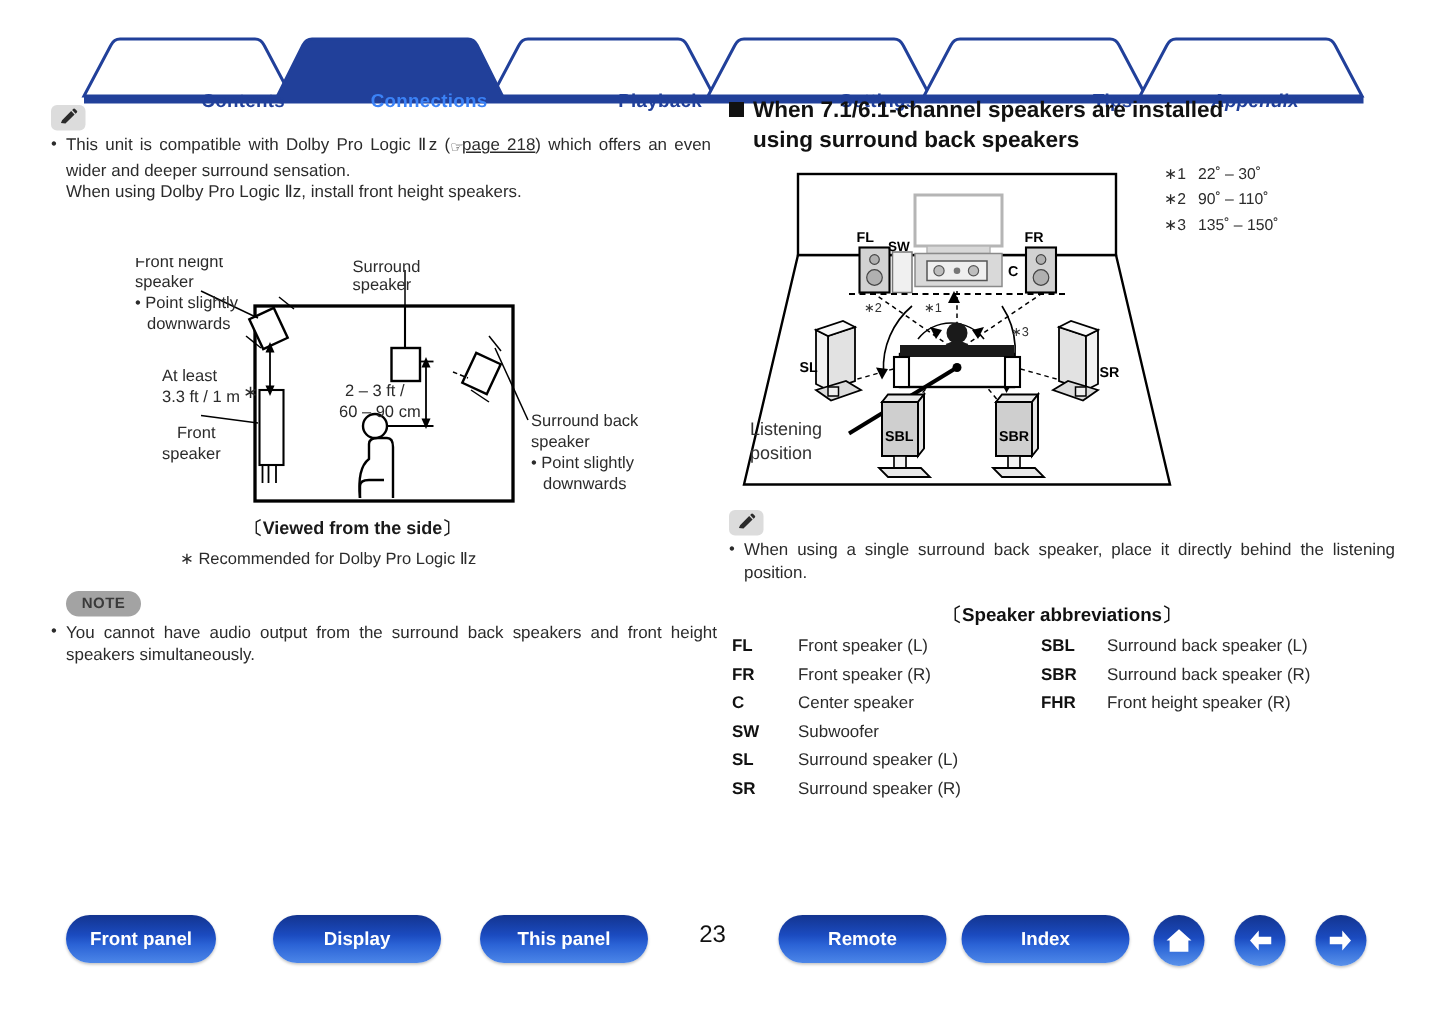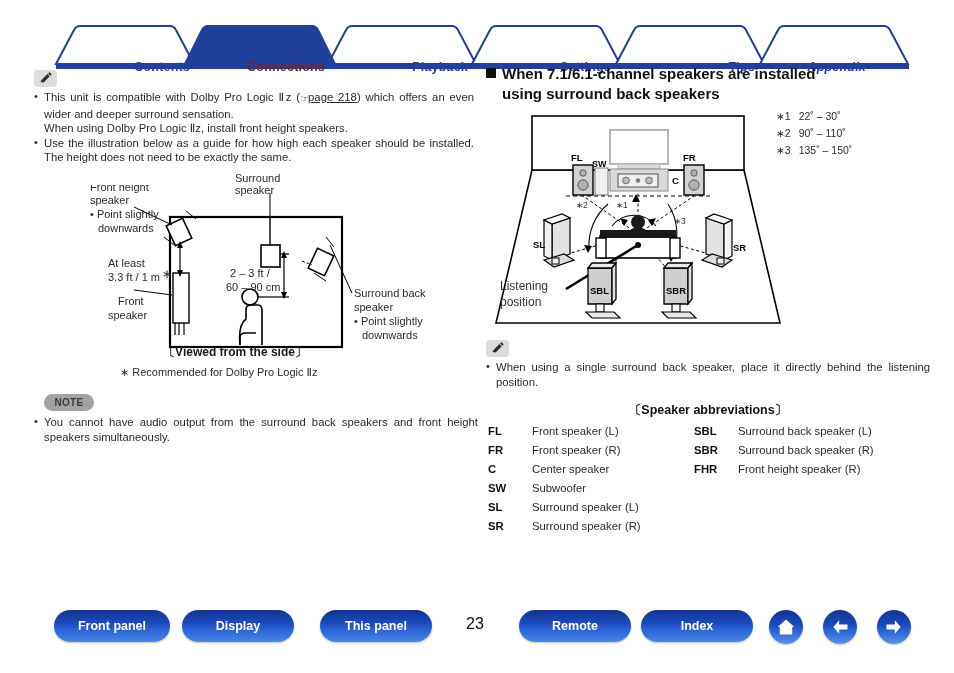--- a/index.html
+++ b/index.html
@@ -8,42 +8,42 @@
     font-family:"Liberation Sans", sans-serif;
     color:#231f20;overflow:hidden;position:relative;
   }
   
   .tabbar{position:absolute;left:0;top:24px;width:954px;height:46px;}
   .tabbar svg{display:block;}
   .tab-label{
     position:absolute;top:36px;font-size:12.5px;font-weight:bold;
     text-align:right;color:#21409a;letter-spacing:.2px;white-space:nowrap;
   }
-  .tab-label.active{color:#7f1d1d;}
+  .tab-label.active{color:#3b82f6;}
   
   .col-left{position:absolute;left:34px;top:70px;width:440px;}
   .col-right{position:absolute;left:486px;top:64px;width:440px;}
 
   .pencil-badge{
     width:23px;height:17px;border-radius:4px;background:#dcdcdc;
     display:flex;align-items:center;justify-content:center;margin-bottom:3px;
   }
   ul.bullets{list-style:none;margin:0;padding:0;}
   ul.bullets li{
     position:relative;padding-left:10px;font-size:11.3px;line-height:14.6px;
     color:#2b2b2b;margin-bottom:0px;text-align:justify;
   }
   ul.bullets li:before{
     content:"\2022";position:absolute;left:0px;top:-1px;font-size:11px;color:#2b2b2b;
   }
   .pagelink{color:#2b2b2b;text-decoration:underline;}
   .handicon{display:inline-block;vertical-align:-1px;font-size:10px;letter-spacing:-1px;}
 
   
-  .fig-left{position:absolute;left:34px;top:172px;width:440px;height:200px;margin-top:13px;}
+  .fig-left{position:absolute;left:34px;top:172px;width:440px;height:200px;}
   .viewed-cap{
     position:absolute;left:110px;top:344px;width:250px;text-align:center;
     font-size:12px;font-weight:bold;color:#1a1a1a;
   }
   .recommend{
     position:absolute;left:120px;top:366px;font-size:11px;color:#2b2b2b;
   }
   
   .note-badge{
     position:absolute;left:44px;top:394px;width:50px;height:17px;border-radius:9px;
@@ -125,23 +125,20 @@
 <div class="col-left">
   <div class="pencil-badge">
     <svg width="13" height="13" viewBox="0 0 24 24">
         <path d="M3 18.5 L4.4 15 L15.6 3.8 L19.8 8 L8.6 19.2 Z M16.8 2.6 L18.4 1 Q19.4 0.2 20.4 1.2 L22.6 3.4 Q23.6 4.4 22.6 5.4 L21 7 Z" fill="#2b2b2b"></path>
       </svg>
   </div>
   <ul class="bullets">
     <li>
       <span>This unit is compatible with Dolby Pro Logic Ⅱz (</span><span class="handicon">☞</span><span class="pagelink">page 218</span><span>) which offers an even wider and deeper surround sensation.</span><br>
       <span>When using Dolby Pro Logic Ⅱz, install front height speakers.</span>
-    </li>
-    <li>
-      <span>Use the illustration below as a guide for how high each speaker should be installed. The height does not need to be exactly the same.</span>
     </li>
   </ul>
 </div>
 
 <div class="fig-left">
 <svg width="440" height="200" viewBox="0 0 440 200">
 
   <rect x="136" y="32" width="172" height="130" fill="none" stroke="#000" stroke-width="2.2"></rect>
 
   <g>
@@ -406,21 +403,21 @@
         <td class="k">SBR</td>
         <td>Surround back speaker (R)</td>
       </tr>
   <tr>
         <td class="k">FHR</td>
         <td>Front height speaker (R)</td>
       </tr>
 </tbody>
   </table>
 
-<div class="pill" style="left:44px;top:610px;width:116px;margin-left:10px;">Front panel</div>
+<div class="pill" style="left:44px;top:610px;width:100px;">Front panel</div>
 <div class="pill" style="left:182px;top:610px;width:112px;">Display</div>
 <div class="pill" style="left:320px;top:610px;width:112px;">This panel</div>
 <div class="pagenum">23</div>
 <div class="pill" style="left:519px;top:610px;width:112px;">Remote</div>
 <div class="pill" style="left:641px;top:610px;width:112px;">Index</div>
 
 <div class="circbtn" style="left:769px;top:610px;">
   <svg width="20" height="20" viewBox="0 0 24 24">
       <path d="M12 3 L22 12 L19.5 12 L19.5 21 L4.5 21 L4.5 12 L2 12 Z" fill="#fff"></path>
     </svg>

